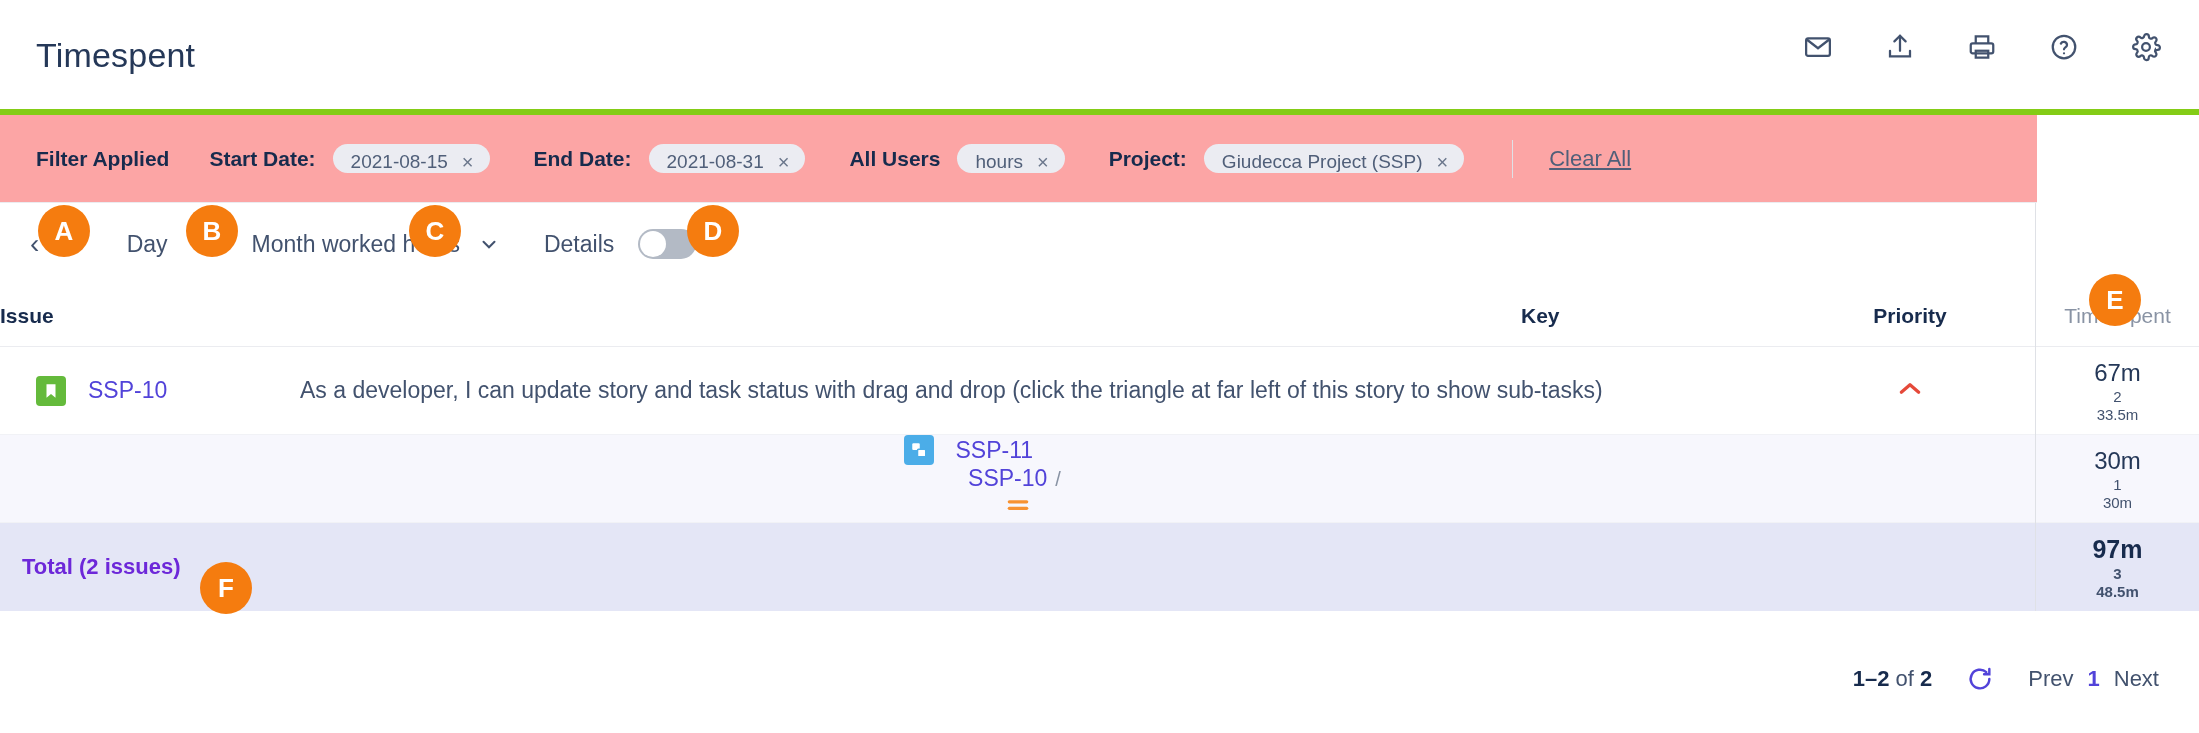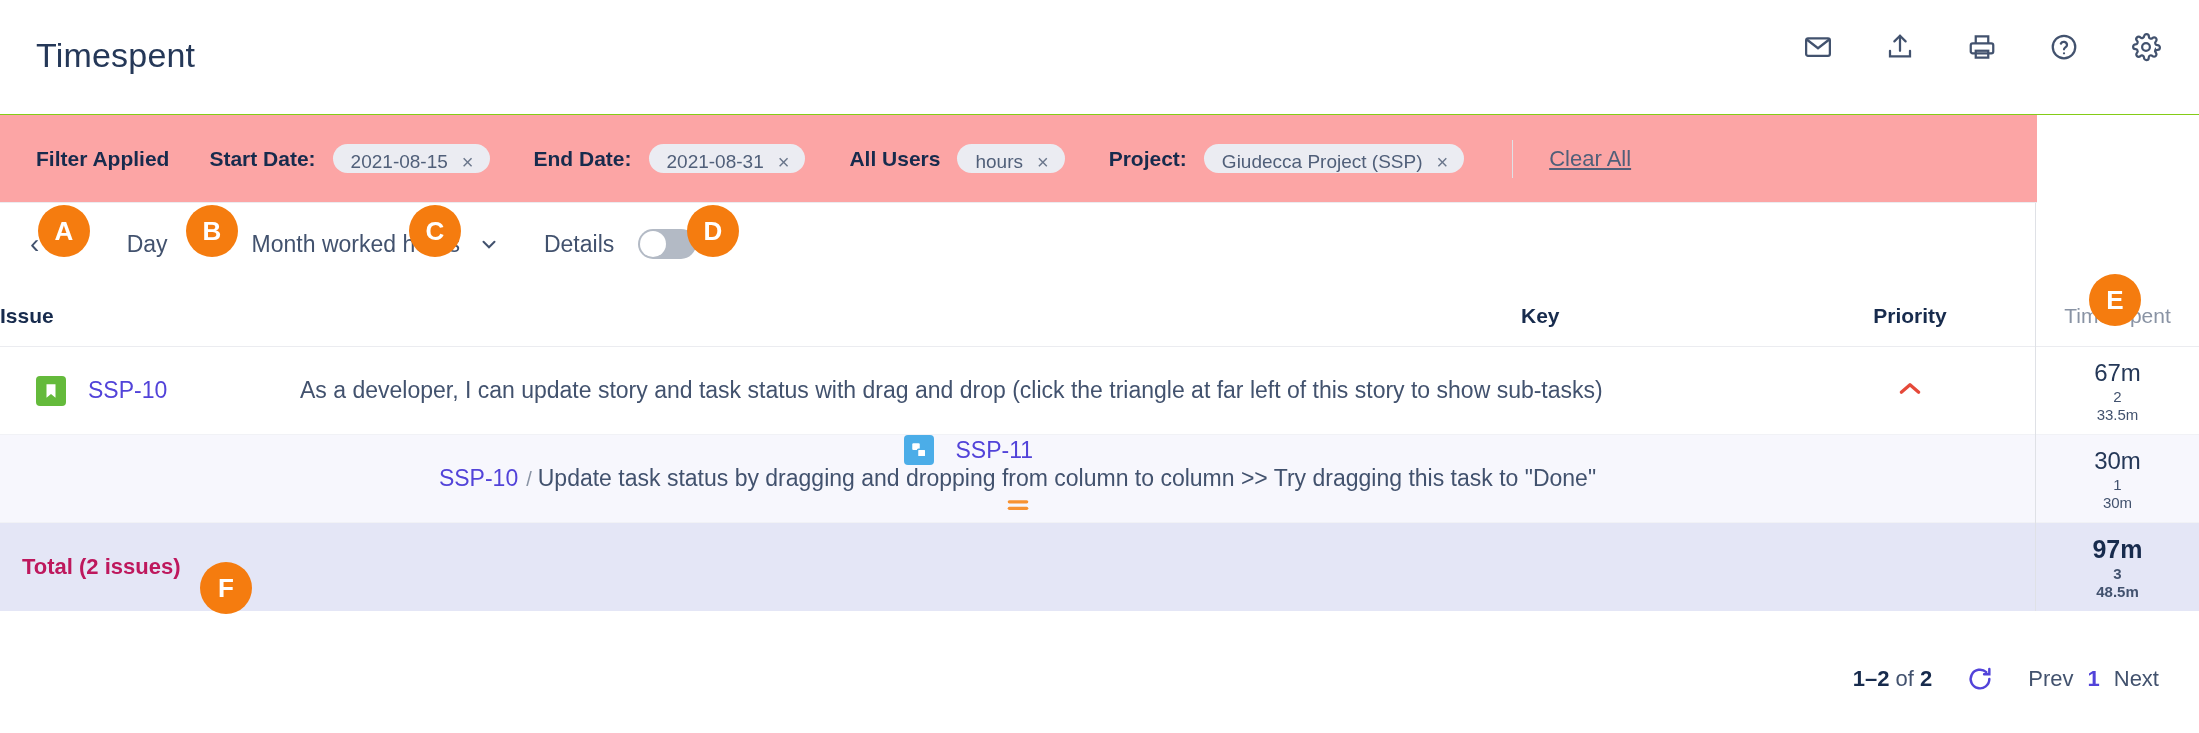--- a/index.html
+++ b/index.html
@@ -8,21 +8,21 @@
     background: #ffffff;
     font-family: "Liberation Sans", sans-serif;
     color: #172b4d;
     overflow: hidden;
   }
   .app { position: relative; width: 2199px; height: 733px; background:#fff; }
 
   
   .header {
     position: absolute; left:0; top:0; width:2199px; height:115px;
-    border-bottom: 1px solid #84cc16; background:#fff;
+    border-bottom: 6px solid #84cc16; background:#fff;
   }
   .page-title {
     position:absolute; left:36px; top:36px;
     font-size: 34px; font-weight: 400; color:#253858; letter-spacing:.2px;
   }
   .header-actions {
     position:absolute; right:36px; top:30px;
     display:flex; align-items:center; gap:48px;
   }
   .hicon { width:34px; height:34px; display:flex; align-items:center; justify-content:center; cursor:pointer; }
@@ -84,21 +84,21 @@
 
   .cell-key { width:300px; padding-left:36px; display:flex; align-items:center; gap:22px; }
   .type-icon { width:30px; height:30px; border-radius:4px; display:flex; align-items:center; justify-content:center; flex:0 0 auto;}
   .type-icon.story { background:#64ba3b; }
   .type-icon.subtask { background:#4bade8; }
   .key-link { font-size:23px; color:#5243d9; cursor:pointer; }
   .cell-issue { flex:1; font-size:23px; color:#42526e; display:flex; align-items:baseline; gap:0; white-space:nowrap; }
   .parent-link { color:#5243d9; cursor:pointer; margin-right:8px; }
   .slash { color:#8993a4; margin-right:6px; font-size:20px; }
   .cell-pri { width:250px; display:flex; align-items:center; justify-content:center; }
-  .total-label { font-size:22px; font-weight:700; color:#be185d; padding-left:22px; }
+  .total-label { font-size:22px; font-weight:700; color:#6d28d9; padding-left:22px; }
 
   
   .rightpanel {
     position:absolute; left:2035px; top:203px; width:164px;
     border-left:1px solid #dfe1e6; background:#fff;
   }
   .rp-head {
     height:82px; background:#fff;
   }
   .rp-title {
@@ -285,21 +285,20 @@
           <svg width="18" height="18" viewBox="0 0 24 24" fill="#ffffff">
               <rect x="3" y="3" width="10" height="9" rx="1.5"></rect>
               <rect x="10" y="11" width="11" height="10" rx="1.5" stroke="#4bade8" stroke-width="2"></rect>
             </svg>
         </span>
         <span class="key-link">SSP-11</span>
       </div>
       <div class="cell-issue">
         <span class="parent-link">SSP-10</span>
         <span class="slash">/</span>
-        <span>Update task status by dragging and dropping from column to column &gt;&gt; Try dragging this task to "Done"</span>
       </div>
       <div class="cell-pri">
         <span>
           <svg width="34" height="26" viewBox="0 0 24 24" fill="none" stroke="#f79232" stroke-width="3" stroke-linecap="round">
               <path d="M4 9h16"></path>
               <path d="M4 15h16"></path>
             </svg>
         </span>
       </div>
     </div>

